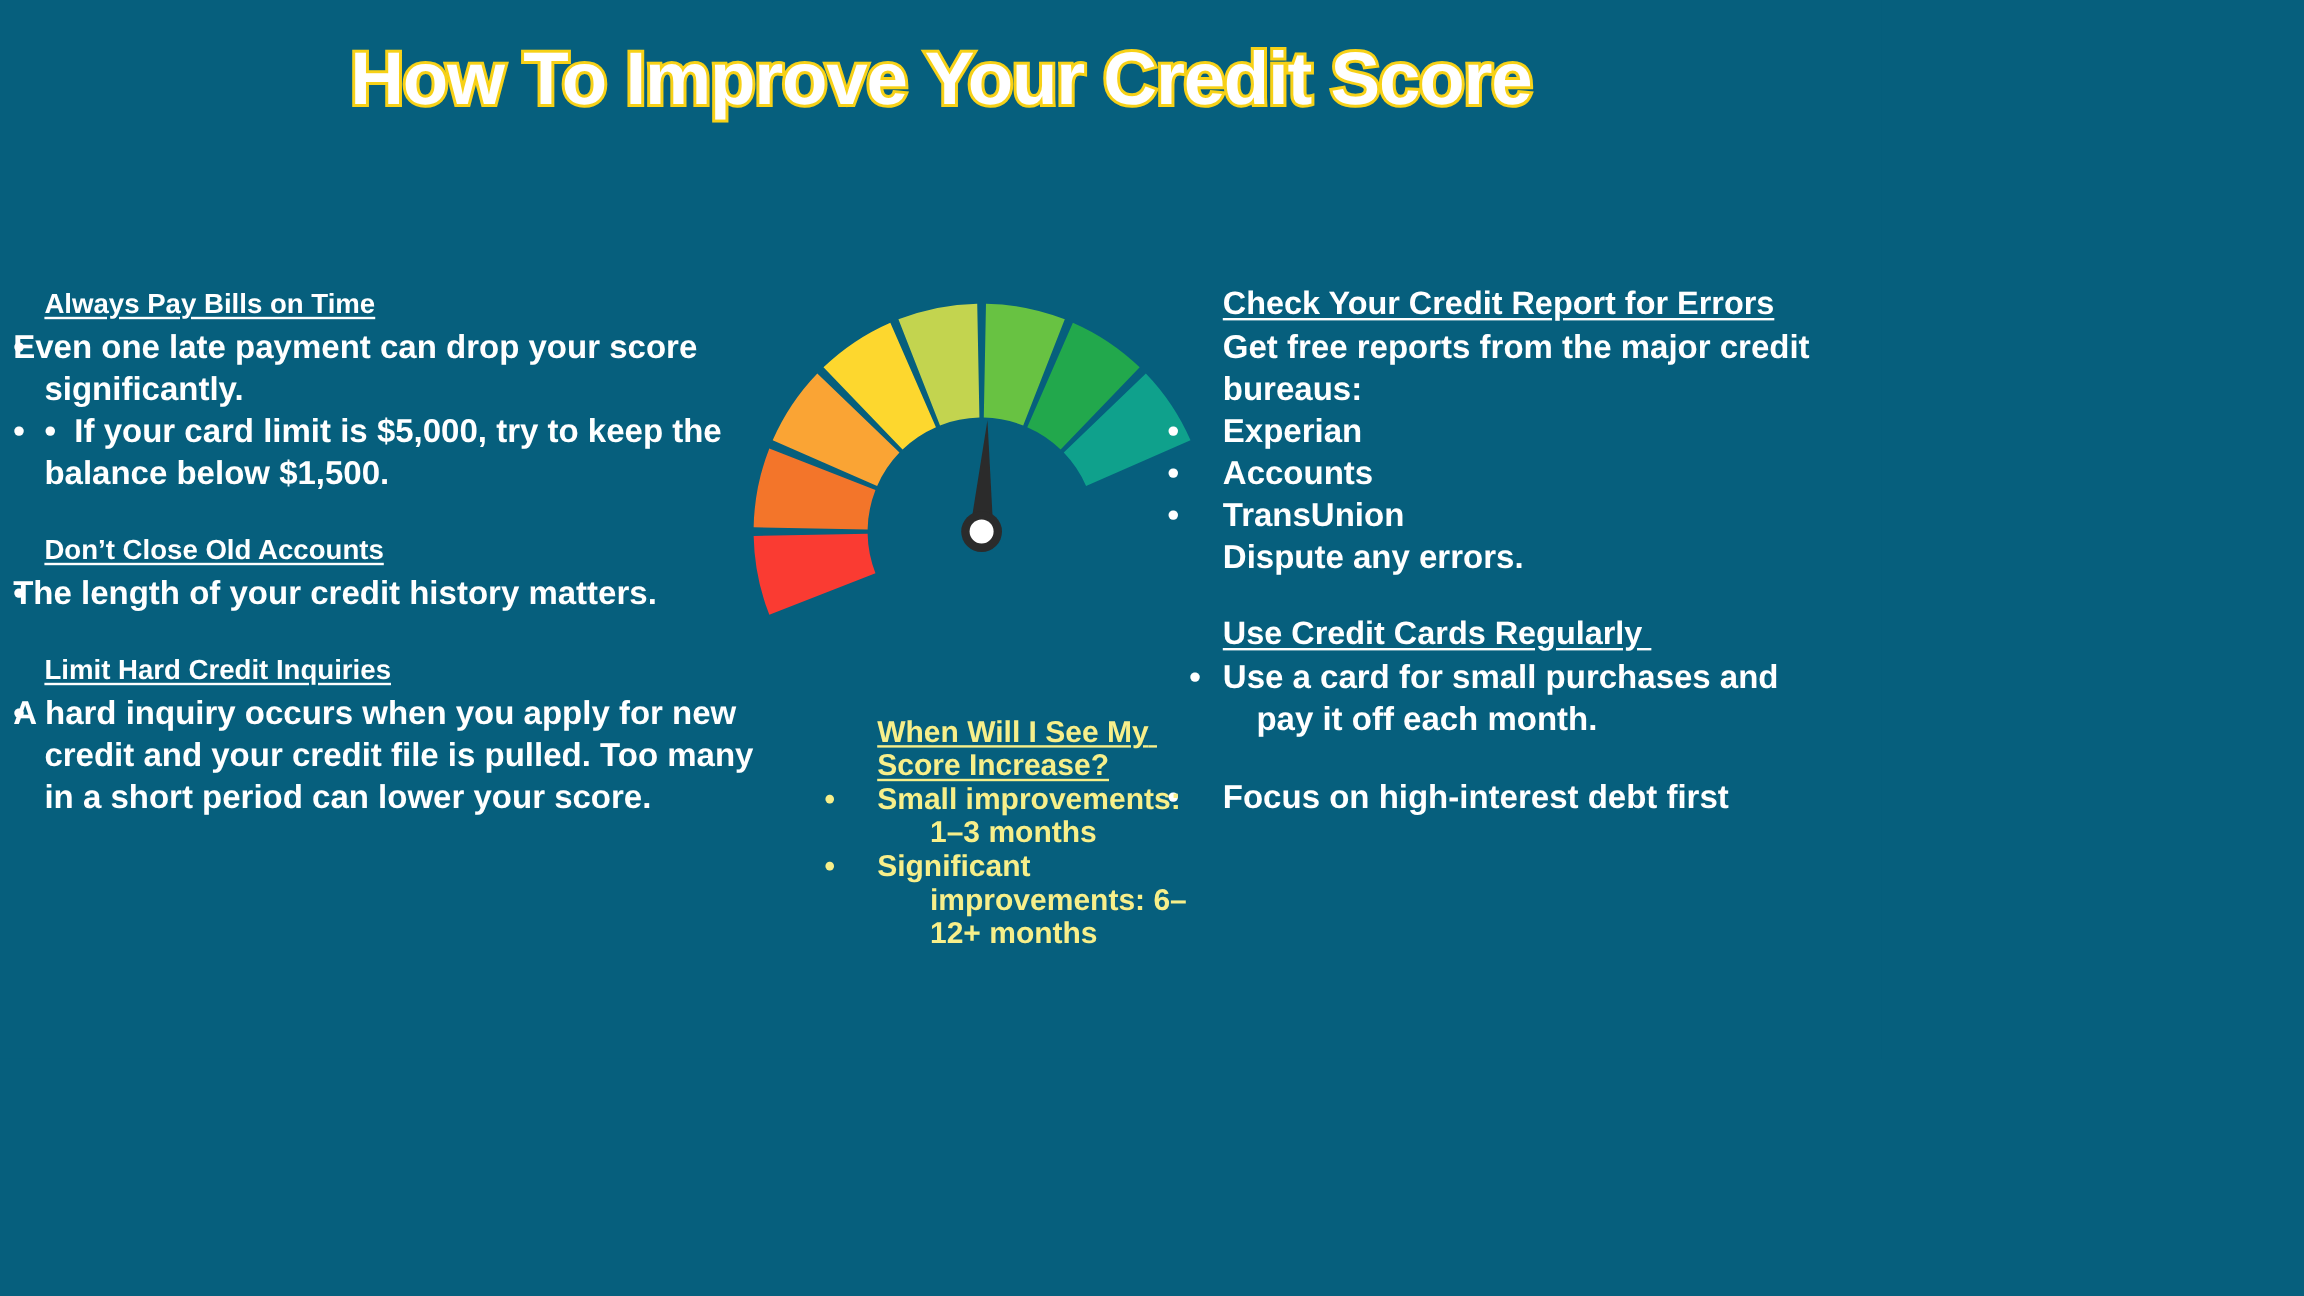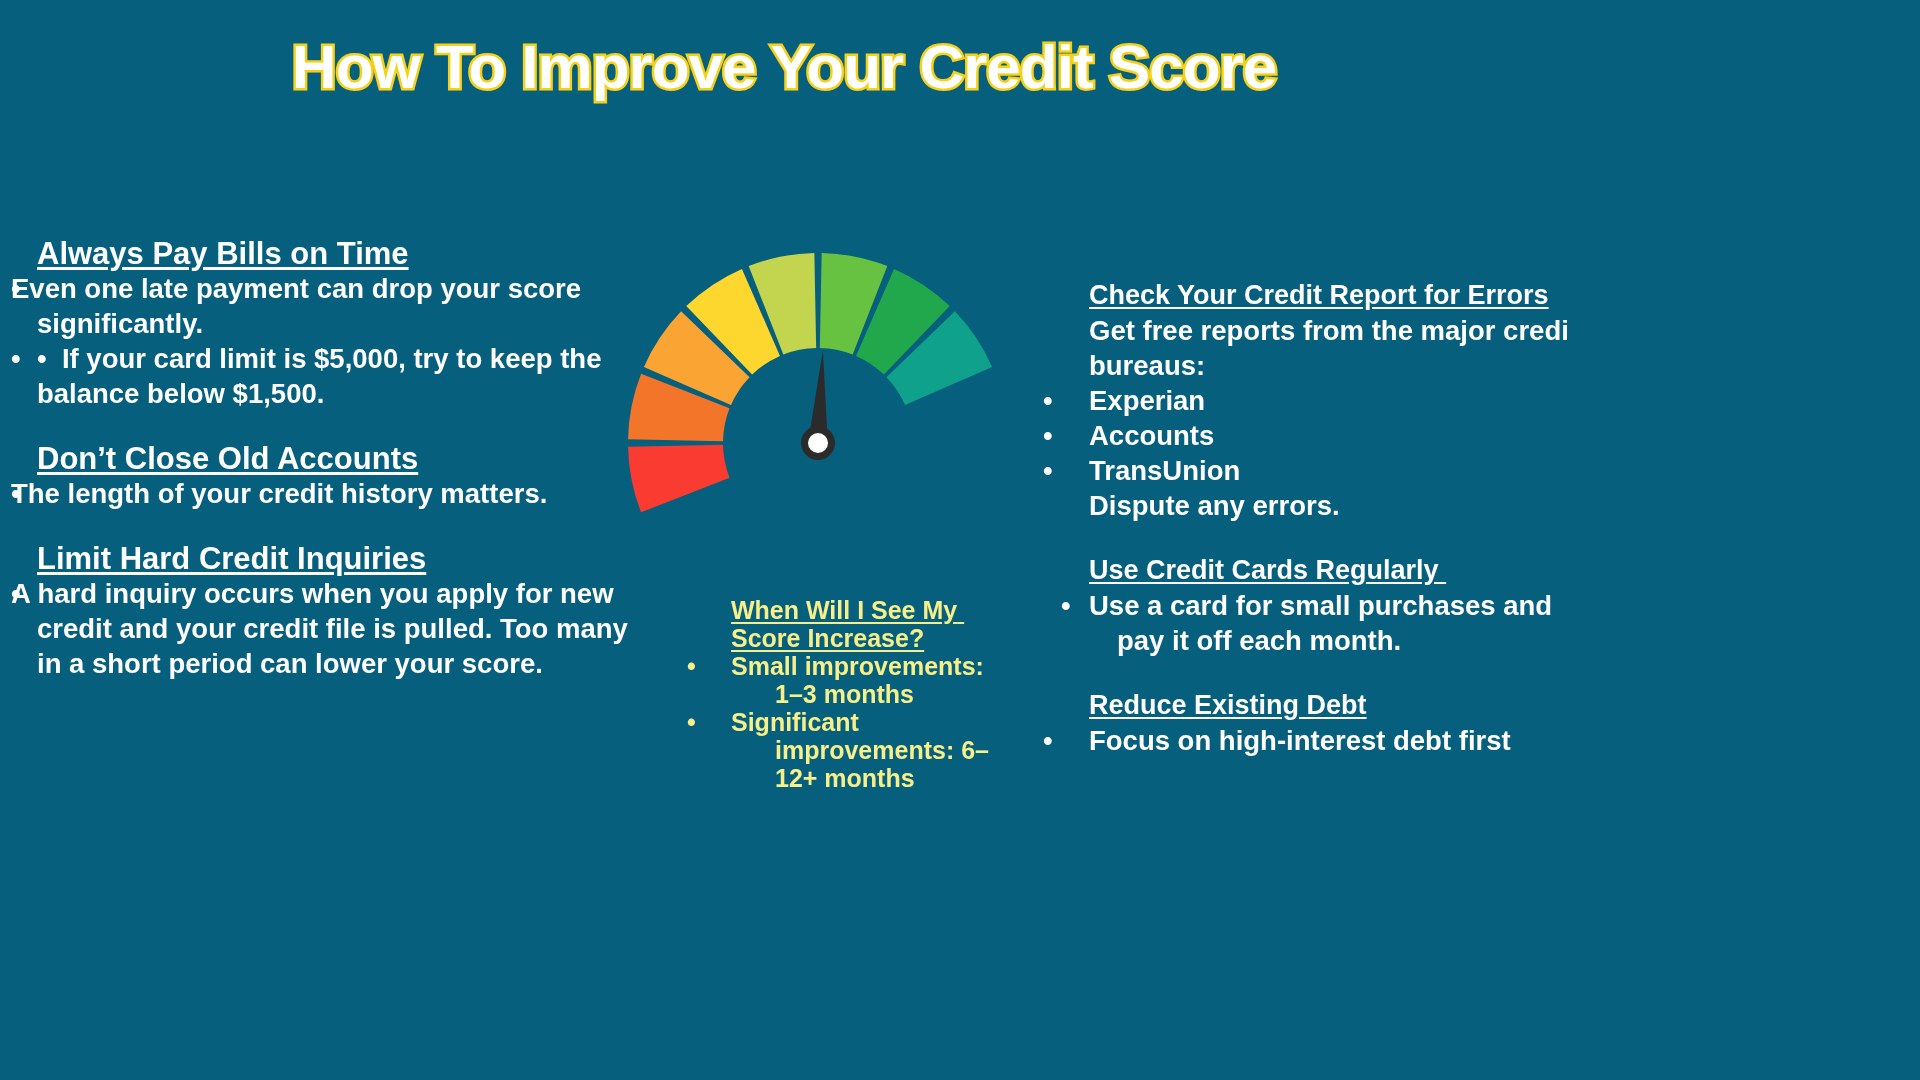--- a/index.html
+++ b/index.html
@@ -65,33 +65,32 @@
   .bullets li .btxt { display: block; }
 
   
   #left-col {
     left: 37px;
     top: 236px;
     width: 612px;
     font-size: 27.5px;
     line-height: 35px;
   }
-  #left-col .head { font-size: 31px; }
+  #left-col .head { font-size: 23px; }
   #left-col .bullets li { padding-left: 0; }
   #left-col .hang { padding-left: 26px; text-indent: -26px; }
   #left-col .flat { padding-left: 0; }
 
   
   #right-col {
-    left: 1089px;
+    left: 1019px;
     top: 236px;
     width: 500px;
     font-size: 27.5px;
     line-height: 35px;
-    margin-top: 42px;
   }
   #right-col .head { font-size: 27px; }
   #right-col .ind { padding-left: 46px; text-indent: -46px; }
   #right-col .ind2 { padding-left: 28px; text-indent: -28px; }
 
   
   #center-col {
     left: 731px;
     top: 596px;
     width: 268px;
@@ -196,21 +195,20 @@
     <div class="blk">
       <div class="head">Use Credit Cards Regularly </div>
       <ul class="bullets">
         <li class="ind2"><span class="bul">•</span><span class="btxt">Use a card for small purchases and pay it off each month.</span></li>
       </ul>
     </div>
 
     <span class="vspace"></span>
 
     <div class="blk">
-      <div class="head">Reduce Existing Debt</div>
       <ul class="bullets">
         <li class="ind"><span class="bul">•</span><span class="btxt">Focus on high-interest debt first</span></li>
       </ul>
     </div>
 
   </div>
 
   <div class="col" id="center-col">
     <div class="blk">
       <div class="head">When Will I See My Score Increase?</div>

